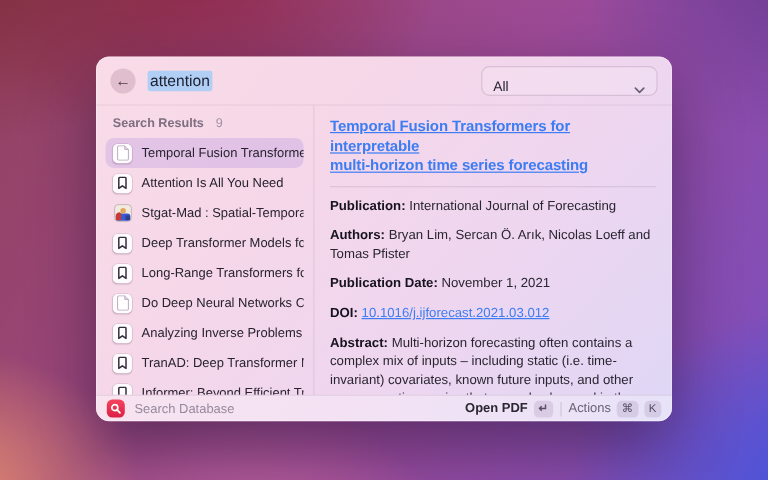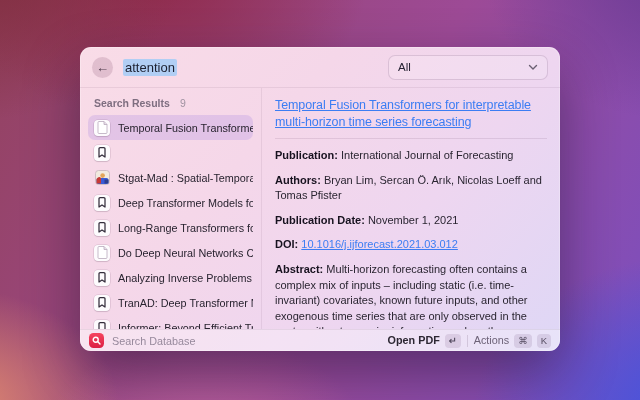--- a/index.html
+++ b/index.html
@@ -24,40 +24,40 @@
     display:flex; flex-direction:column;
   }
   
   .topbar { height:41px; flex:0 0 41px; display:flex; align-items:center;
     padding:0 12px; border-bottom:1px solid rgba(60,20,60,0.08); }
   .back-btn { width:21px; height:21px; border-radius:50%; background:rgba(118,62,96,0.18);
     display:flex; align-items:center; justify-content:center; color:#4d3a4b; font-size:13px;
     cursor:default; flex:0 0 auto; }
   .query { margin-left:10px; font-size:13px; font-weight:400; color:#1c2030; }
   .query .sel { background:#b1cef4; border-radius:2px; padding:1px 2px; }
-  .dropdown { margin-left:auto; width:160px; height:25px; border-radius:7px;
+  .dropdown { margin-left:auto; width:147px; height:25px; border-radius:7px;
     border:1px solid rgba(80,40,85,0.16); background:rgba(255,255,255,0.16);
-    display:flex; align-items:center; padding:0 9px; font-size:11.5px; color:#262233; }
+    display:flex; align-items:flex-end; padding:0 9px; font-size:11.5px; color:#262233; }
   .dropdown svg { margin-left:auto; }
   
   .content { flex:1; display:flex; min-height:0; }
   .sidebar { width:182px; flex:0 0 182px; border-right:1px solid rgba(60,20,60,0.08);
     padding:7px 8px 0 8px; overflow:hidden; }
   .sb-head { display:flex; gap:10px; font-size:10.5px; font-weight:700;
     color:#7e6e80; padding:2px 6px 6px 6px; }
   .sb-head .count { font-weight:400; color:#a093a2; }
   .item { height:25px; display:flex; align-items:center; gap:8px; padding:0 6px;
     border-radius:7px; font-size:10.8px; color:#28232f; white-space:nowrap; overflow:hidden; }
   .item.selected { background:rgba(146,108,226,0.20); }
   .badge { width:16px; height:16px; flex:0 0 16px; display:flex; align-items:center; justify-content:center; }
   .badge.box { background:#fdfbfd; border-radius:4px; box-shadow:0 0 0 0.5px rgba(70,40,70,0.18), 0 1px 1px rgba(60,30,60,0.12); }
   
   .detail { flex:1; min-width:0; padding:9px 13px 0 13px; overflow:hidden;
     font-size:11px; line-height:1.42; color:#2a2531; }
-  .title { font-size:12.5px; font-weight:400; line-height:1.32; letter-spacing:-0.1px;
+  .title { font-size:12.5px; font-weight:700; line-height:1.32; letter-spacing:-0.1px;
     color:#3c7df3; text-decoration:underline; display:block; }
   .t-div { border:none; border-top:1px solid rgba(60,20,60,0.10); margin:8px 0 9px 0; }
   .detail p { margin:0 0 9px 0; }
   .detail b { color:#17121f; }
   .doi { color:#3c7df3; text-decoration:underline;margin-top:36px; }
   
   .footer { flex:0 0 22px; border-top:1px solid rgba(60,20,60,0.08);
     background:rgba(255,255,255,0.30); display:flex; align-items:center;
     padding:0 9px; gap:8px; }
   .app-icon { width:15px; height:15px; border-radius:4.5px;
@@ -108,20 +108,21 @@
         </span>
         <span>Temporal Fusion Transformers f...</span>
       </div>
 
       <div class="item">
         <span class="badge box">
           <svg width="10" height="11" viewBox="0 0 10 11">
               <path d="M2 1.8 A1.1 1.1 0 0 1 3.1 .7 H6.9 A1.1 1.1 0 0 1 8 1.8 V10 L5 7.9 2 10 Z" fill="none" stroke="#342e3c" stroke-width="1.25" stroke-linejoin="round"></path>
             </svg>
         </span>
+        <span>Attention Is All You Need</span>
       </div>
 
       <div class="item">
         <span class="badge">
           <svg width="15" height="15" viewBox="0 0 15 15">
               <rect x="0.5" y="0.5" width="14" height="14" rx="3" fill="#f2eadf" stroke="#c4b2bb" stroke-width="0.8"></rect>
               <rect x="1.5" y="8" width="12" height="6" rx="2" fill="#3b5bd6"></rect>
               <path d="M1.5 9 Q4 5.5 6 8 L6 13.5 H1.5 Z" fill="#c73a36"></path>
               <circle cx="7.6" cy="5.6" r="2.3" fill="#e2a55a"></circle>
               <rect x="9.5" y="9.5" width="4" height="4" fill="#2d3f8f"></rect>

